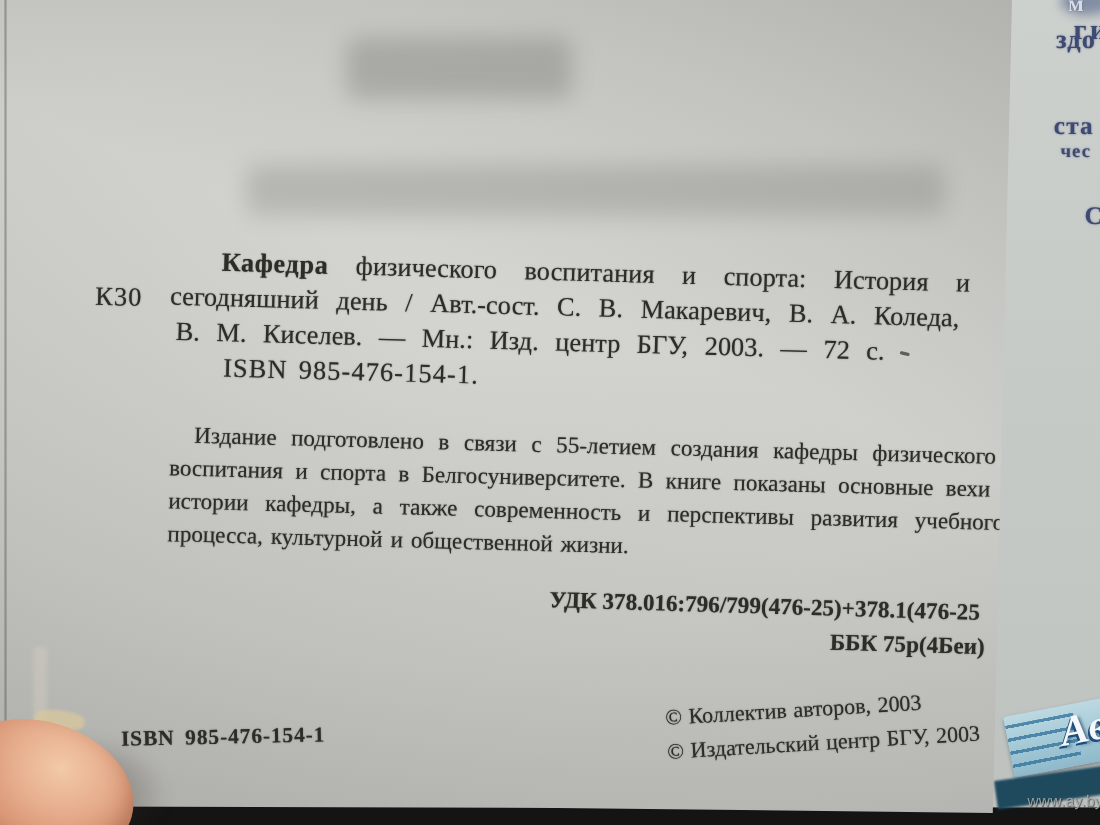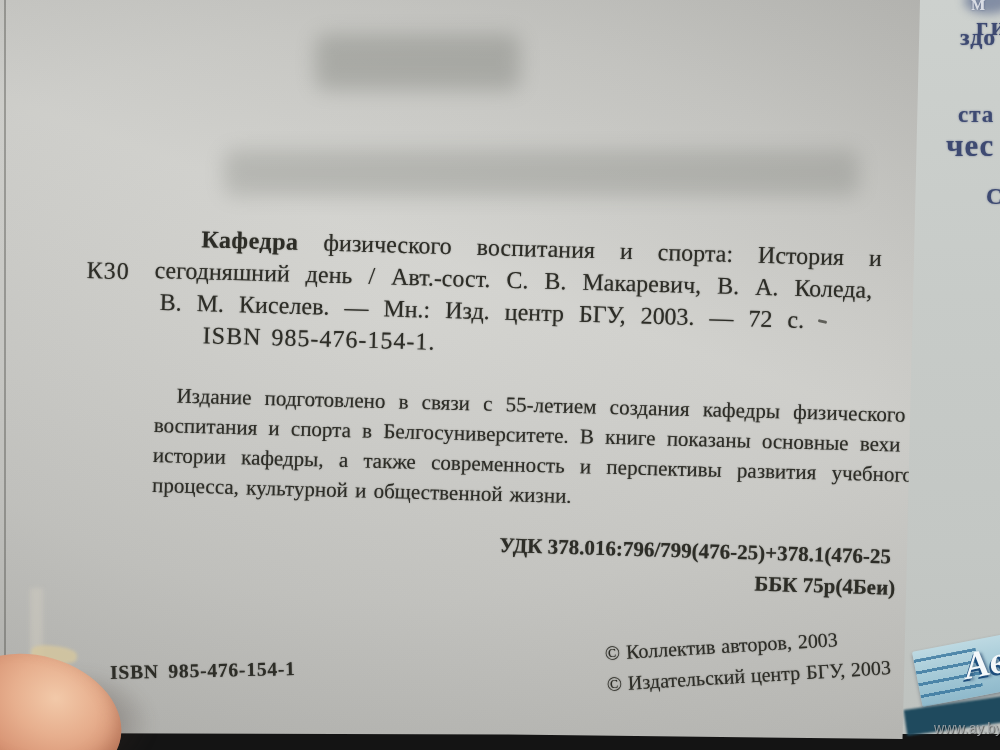--- a/index.html
+++ b/index.html
@@ -20,21 +20,21 @@
     background:rgba(40,60,112,.45); filter:blur(5px); border-radius:50%;
   }
   .frag {
     position:absolute; font-weight:bold; color:#3e4a72;
     text-shadow:0 0 2px rgba(62,74,114,.65);
   }
   .f-m   { left:103px; top:-9px;  font-size:21px; color:#d8dce4; }
   .f-gi  { left:108px; top:12px;  font-size:26px; letter-spacing:3px; }
   .f-zdo { left:92px;  top:24px;  font-size:24px; letter-spacing:1px; }
   .f-sta { left:90px;  top:102px; font-size:23px; letter-spacing:1px; }
-  .f-ches{ left:78px;  top:128px; font-size:31px; letter-spacing:1px; }
+  .f-ches{ left:96px;  top:128px; font-size:17px; letter-spacing:1px; }
   .f-s   { left:118px; top:184px; font-size:23px; }
 
   .banner {
     position:absolute; left:44px; top:652px; width:92px; height:56px;
     transform:rotate(-11deg); transform-origin:left top; overflow:hidden;
     border-radius:2px;
     background:linear-gradient(180deg,#bdd9e2 0%,#a2c8d6 55%,#8fb9cb 100%);
     box-shadow:0 2px 4px rgba(20,40,60,.4);
   }
   .stripes {

